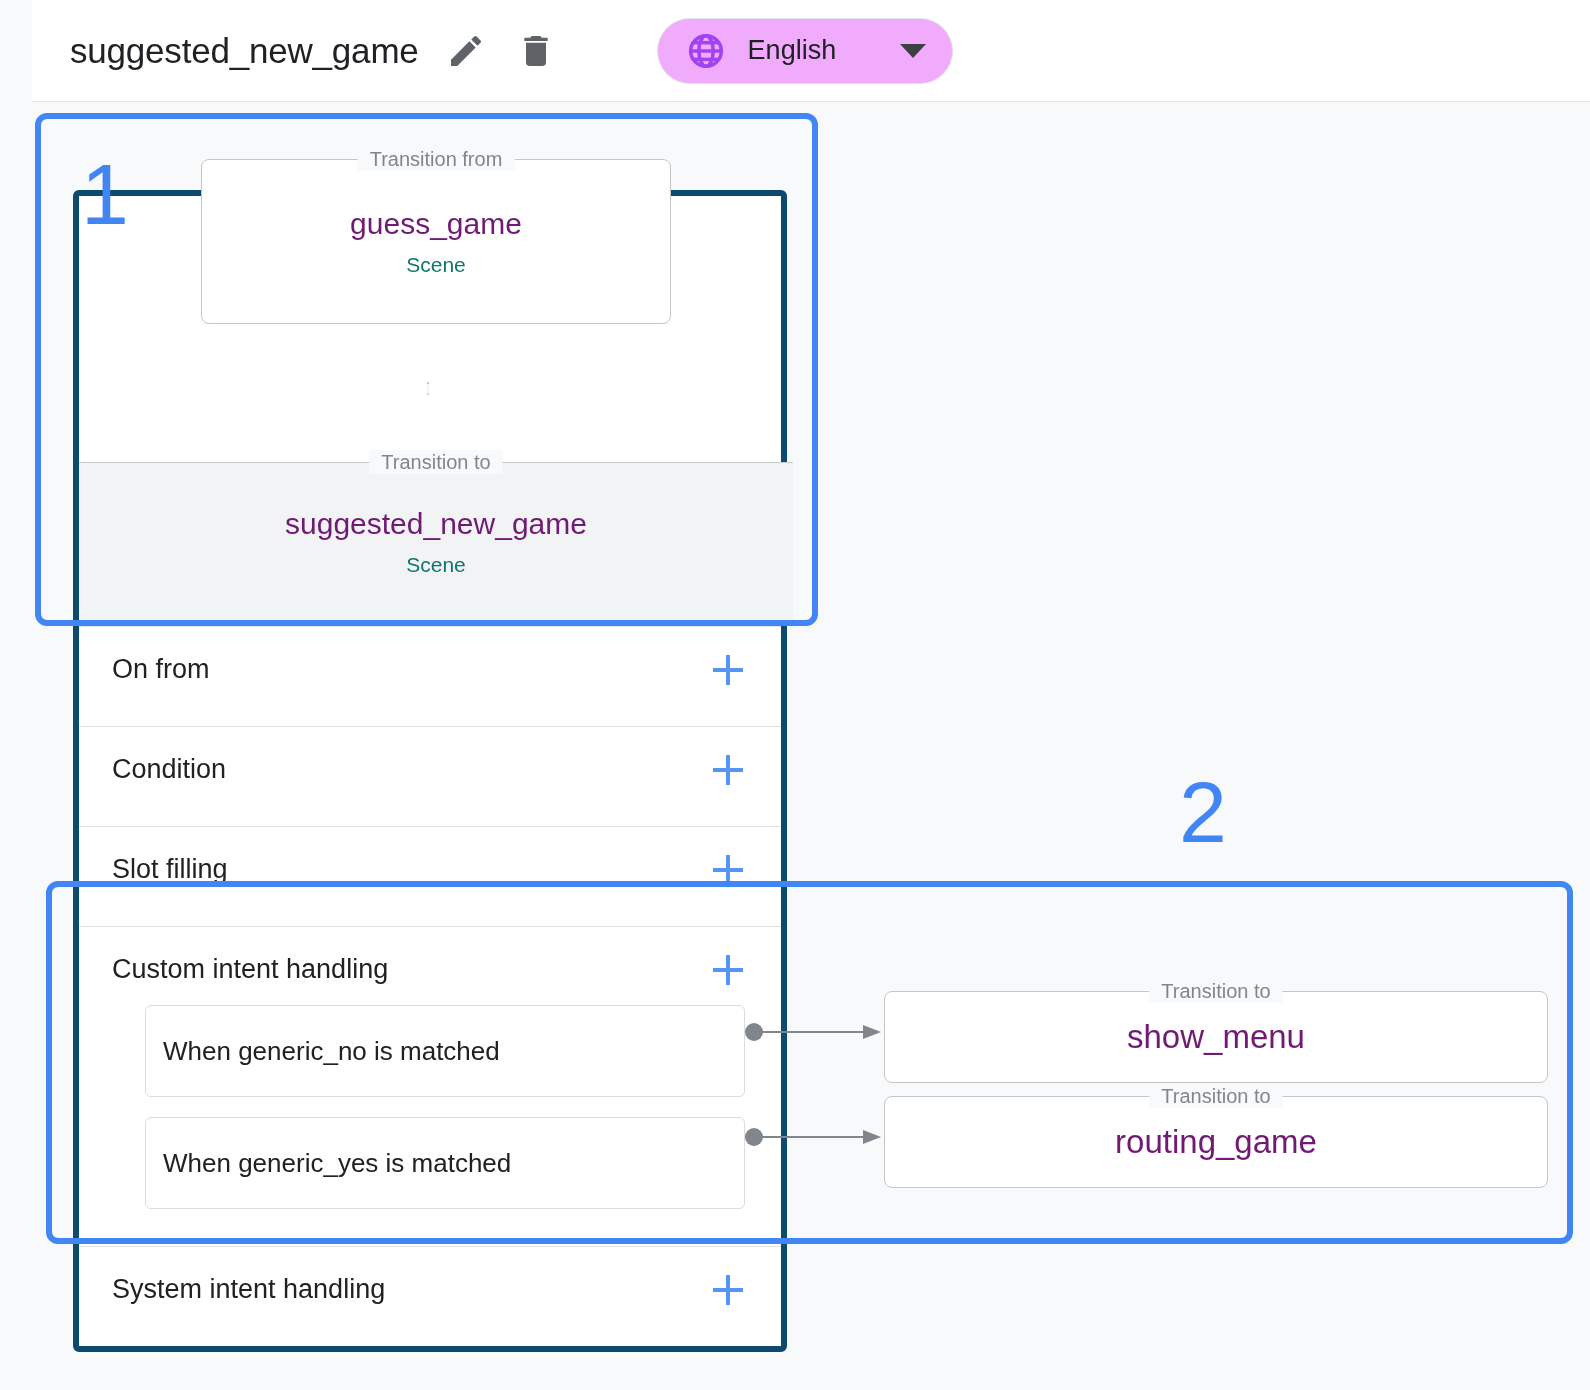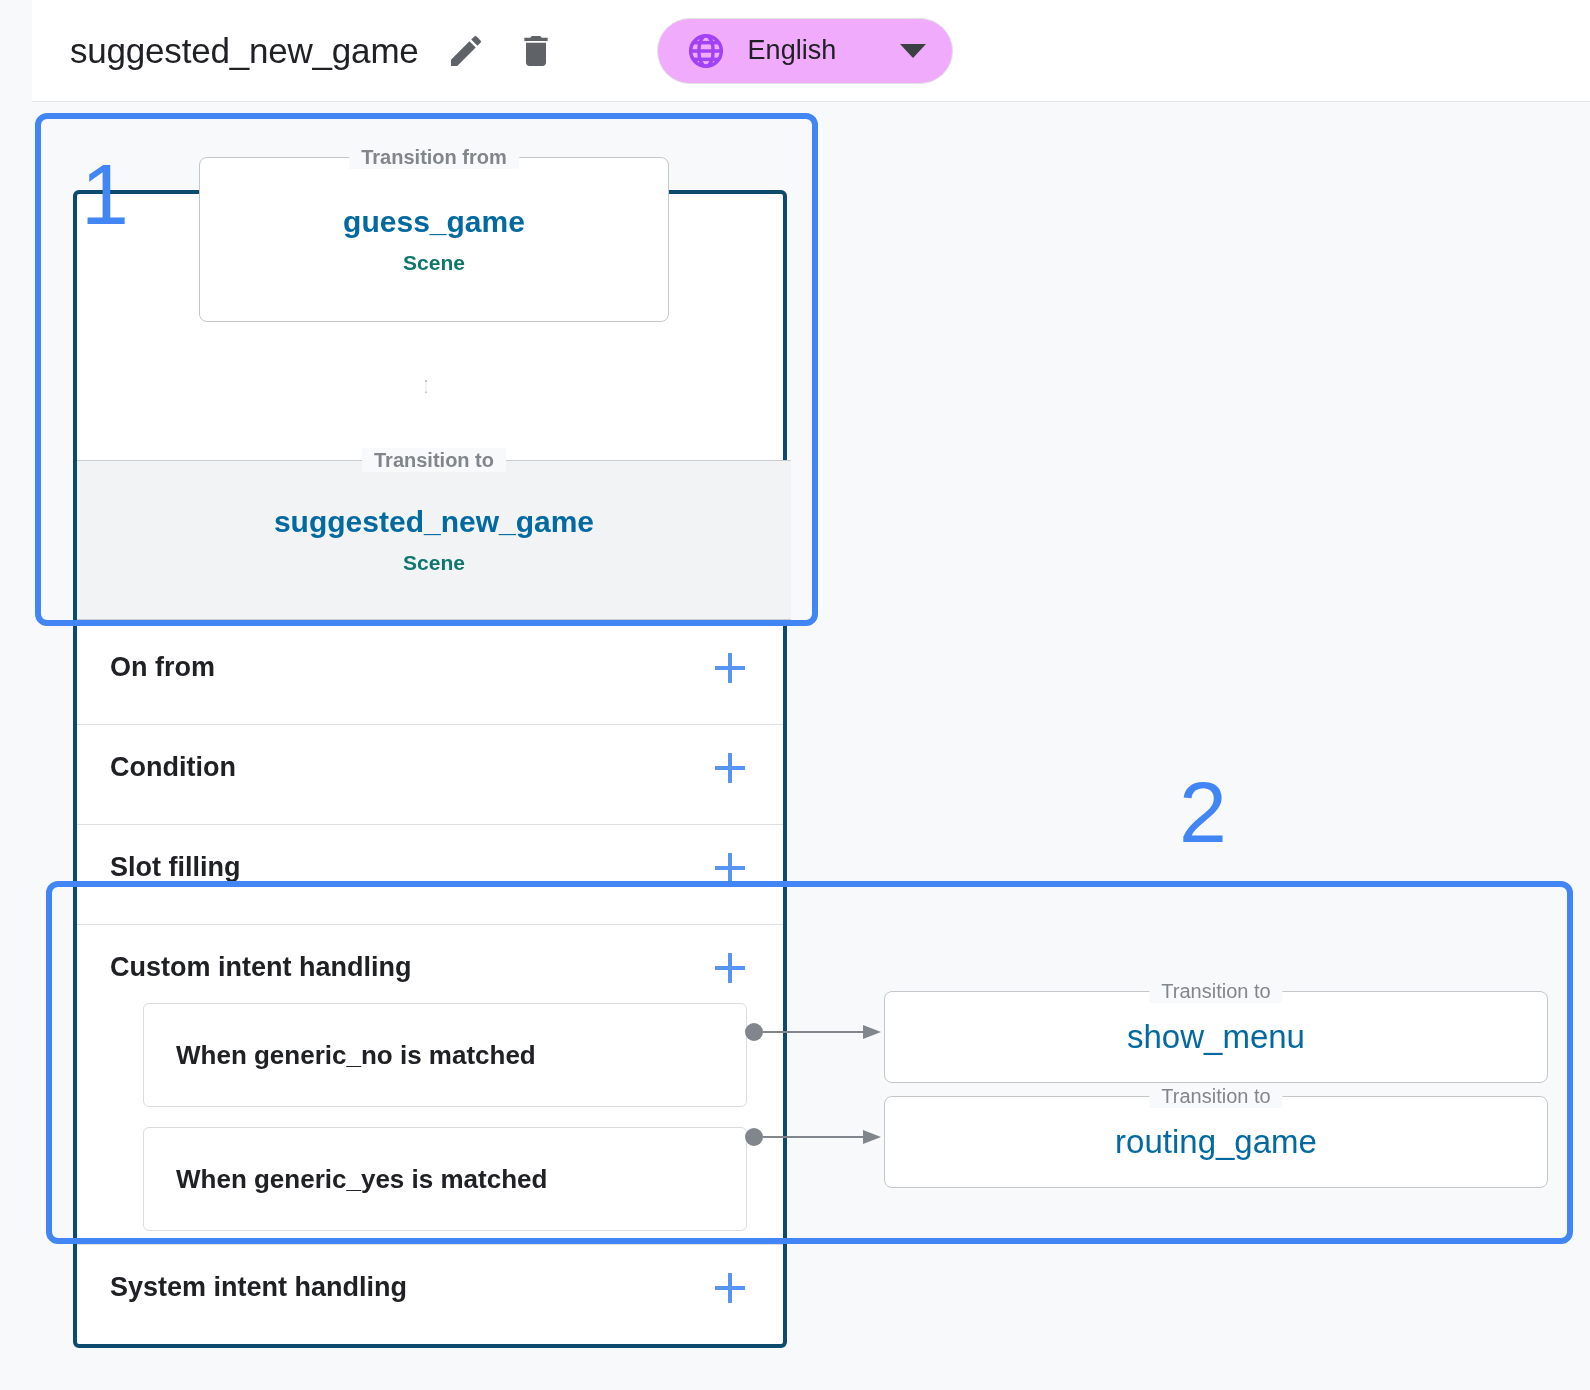--- a/index.html
+++ b/index.html
@@ -56,23 +56,22 @@
     border-right: 13px solid transparent;
     border-top: 14px solid #3c4043;
   }
 
   
   .panel {
     position: absolute;
     left: 41px; top: 190px;
     width: 714px;
     background: #ffffff;
-    border: 4px solid #0c4a6e;
+    border: 6px solid #0c4a6e;
     border-radius: 6px;
-    font-weight: bold;
   }
 
   
   .tcard {
     position: relative;
     border: 1px solid #c4c7c9;
     border-radius: 8px;
     background: #ffffff;
   }
   .tcard.filled { background: #f1f3f4; border-color: #c9ccce; }
@@ -84,21 +83,21 @@
     font-size: 20px;
     color: #80868b;
     background: #f8f9fa;
     white-space: nowrap;
     line-height: 24px;
   }
   .tcard.filled > .tcard-legend { background: #f8f9fa; }
   .tcard-title {
     text-align: center;
     font-size: 30px;
-    color: #0369a1;
+    color: #701a75;
     white-space: nowrap;
   }
   .tcard-sub {
     text-align: center;
     font-size: 21px;
     color: #0f766e;
     margin-top: 12px;
   }
 
   
@@ -137,26 +136,26 @@
     content: ""; position: absolute; background: #5795f4;
   }
   .plus::before { left: 0; top: 13px; width: 30px; height: 4px; }
   .plus::after  { top: 0; left: 13px; height: 30px; width: 4px; }
 
   
   .section-row.tall { height: 320px; }
   .intent-box {
     position: relative;
     margin: 20px 36px 0 33px;
-    height: 104px;
+    height: 92px;
     border: 1px solid #dadce0;
     border-radius: 6px;
     background: #ffffff;
     display: flex; align-items: center;
-    padding-left: 32px;
+    padding-left: 17px;
     font-size: 26px;
     color: #202124;
   }
 
   
   .conn-layer {
     position: absolute; left: 0; top: 0;
     width: 1590px; height: 1390px;
     pointer-events: none;
   }

